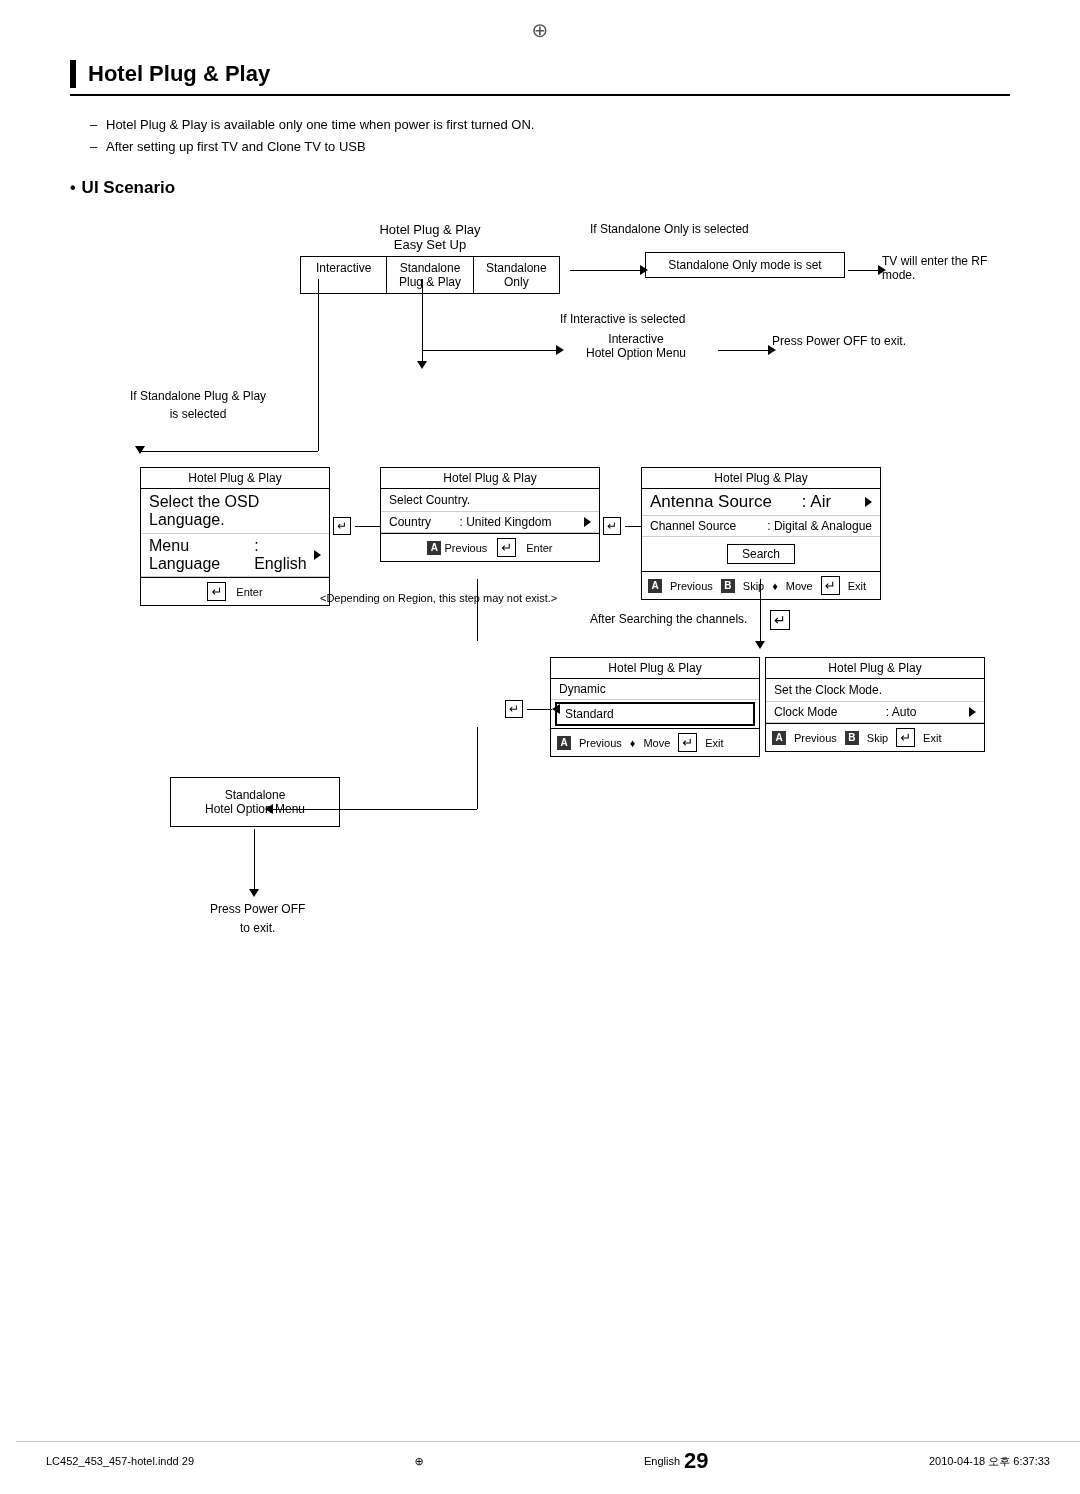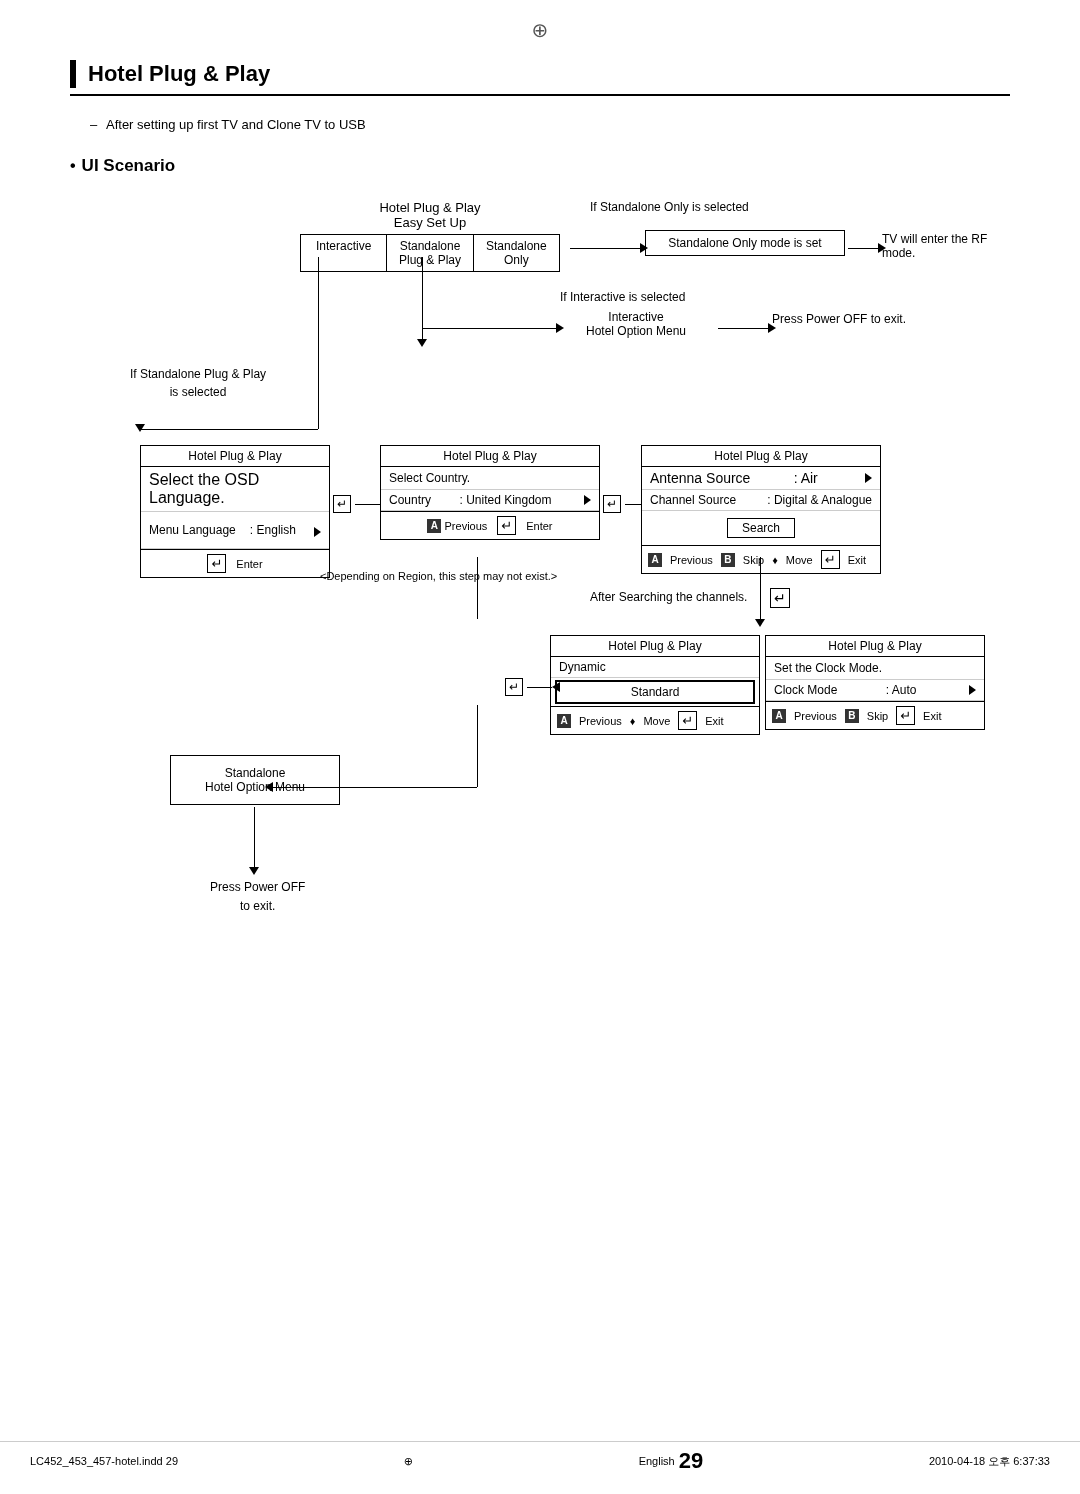--- a/index.html
+++ b/index.html
@@ -203,21 +203,21 @@
       padding: 2px 14px;
       font-size: 12px;
       display: inline-block;
       margin: 3px auto;
     }
 
     
     .page-footer {
       position: absolute;
       bottom: 20px;
-      left: 0;
+      left: 16px;
       right: 0;
       display: flex;
       justify-content: space-between;
       align-items: center;
       padding: 0 30px;
       font-size: 11px;
       border-top: 1px solid #ccc;
       padding-top: 6px;
     }
 
@@ -244,20 +244,21 @@
 
   <div class="crosshair-top">⊕</div>
 
   <div class="section-title-bar">
     <div class="title-accent"></div>
     <span class="section-title">Hotel Plug &amp; Play</span>
   </div>
 
 
   <ul class="bullet-list">
+    <li>Hotel Plug &amp; Play is available only one time when power is first turned ON.</li>
     <li>After setting up first TV and Clone TV to USB</li>
   </ul>
 
   <div class="ui-scenario-label">
     <span>UI Scenario</span>
   </div>
 
   <div class="diagram">
 
     <div class="easy-setup-box" style="left:230px; top:10px;">
@@ -316,21 +317,21 @@
     </div>
 
     <div style="position:absolute; left:248px; top:67px; width:1px; height:172px; background:#000;"></div>
 
     <div style="position:absolute; left:70px; top:239px; height:1px; width:178px; background:#000;"></div>
     <div style="position:absolute; left:65px; top:234px;" class="arrow-head-down"></div>
 
     <div style="position:absolute; left:70px; top:255px; width:190px;" class="box">
       <div class="box-title">Hotel Plug &amp; Play</div>
       <div style="padding:4px 8px; font-size:16px;">Select the OSD Language.</div>
-      <div style="display:flex; align-items:flex-end; justify-content:space-between; padding:11px 8px; font-size:12px; border-top:1px solid #ccc; border-bottom:1px solid #ccc;">
+      <div style="display:flex; align-items:center; justify-content:space-between; padding:3px 8px; font-size:16px; border-top:1px solid #ccc; border-bottom:1px solid #ccc;">
         <span>Menu Language</span>
         <span>: English</span>
         <span class="tri-right"></span>
       </div>
       <div class="box-footer">
         <span class="enter-icon">↵</span>
         <span>Enter</span>
       </div>
     </div>
 
@@ -359,21 +360,21 @@
     </div>
 
     <div style="position:absolute; left:533px; top:305px; display:flex; align-items:center;">
       <div class="enter-icon" style="font-size:12px; margin-right:4px;">↵</div>
       <div style="width:25px; height:1px; background:#000;"></div>
       <div class="arrow-head-right"></div>
     </div>
 
     <div style="position:absolute; left:571px; top:255px; width:240px;" class="box">
       <div class="box-title">Hotel Plug &amp; Play</div>
-      <div style="display:flex; align-items:center; justify-content:space-between; padding:3px 8px; font-size:14px; border-bottom:1px solid #ccc;text-align:center;">
+      <div style="display:flex; align-items:center; justify-content:space-between; padding:3px 8px; font-size:17px; border-bottom:1px solid #ccc;text-align:center;">
         <span>Antenna Source</span>
         <span>: Air</span>
         <span class="tri-right"></span>
       </div>
       <div style="display:flex; align-items:center; justify-content:space-between; padding:3px 8px; font-size:12px; border-bottom:1px solid #ccc;">
         <span>Channel Source</span>
         <span>: Digital &amp; Analogue</span>
       </div>
       <div style="display:flex; justify-content:flex-end; padding:4px;">
         <div class="search-button">Search</div>
@@ -399,21 +400,21 @@
     </div>
 
     <div style="position:absolute; left:690px; top:367px; width:1px; height:62px; background:#000;"></div>
     <div style="position:absolute; left:685px; top:429px;" class="arrow-head-down"></div>
 
     <div style="position:absolute; left:407px; top:367px; width:1px; height:62px; background:#000;"></div>
 
     <div style="position:absolute; left:480px; top:445px; width:210px;" class="box">
       <div class="box-title">Hotel Plug &amp; Play</div>
       <div style="padding:3px 8px; font-size:12px; border-bottom:1px solid #ccc;">Dynamic</div>
-      <div style="padding:3px 8px; font-size:12px; border-bottom:1px solid #ccc; border:2px solid #000; margin:2px 4px;text-align:center;">Standard</div>
+      <div style="padding:3px 8px; font-size:12px; border-bottom:1px solid #ccc; border:2px solid #000; margin:2px 4px;">Standard</div>
       <div class="box-footer" style="justify-content:flex-start; gap:8px;">
         <span class="btn-square">A</span>
         <span>Previous</span>
         <span>♦</span>
         <span>Move</span>
         <span class="enter-icon">↵</span>
         <span>Exit</span>
       </div>
     </div>
 

